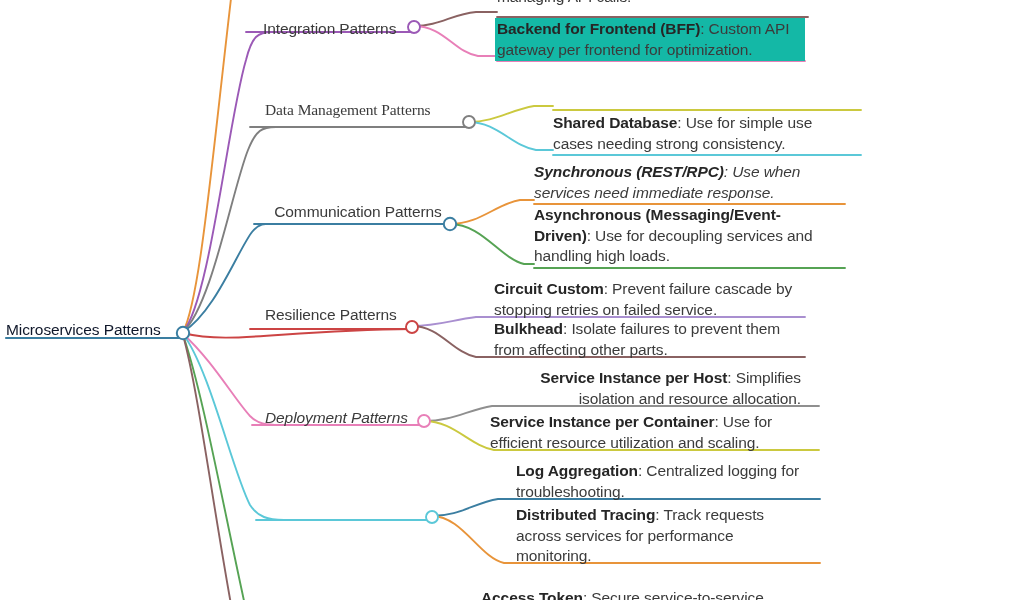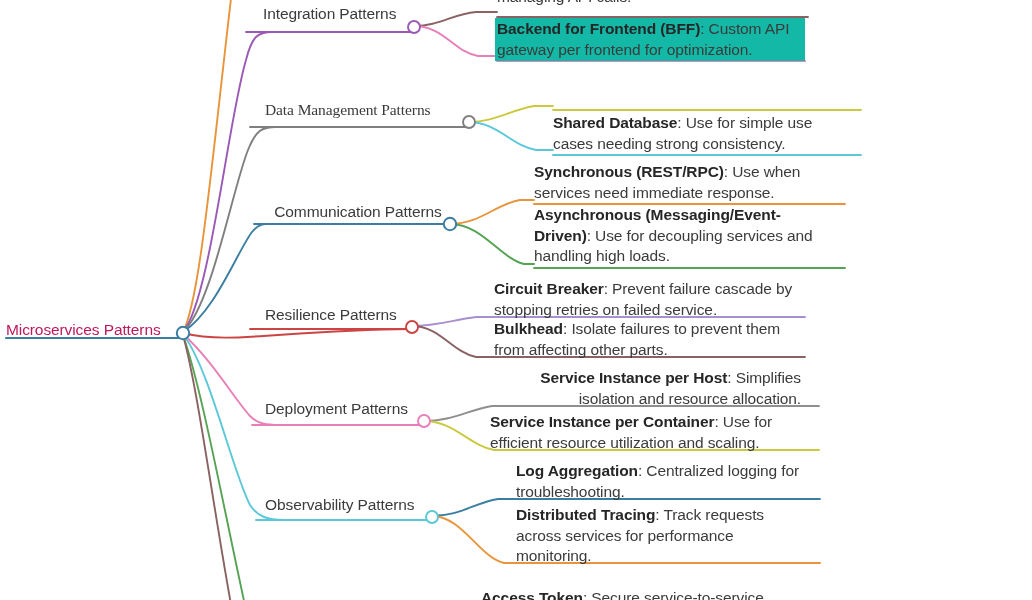--- a/index.html
+++ b/index.html
@@ -38,21 +38,21 @@
     color: #3b3b3b;
     white-space: pre-wrap;
     letter-spacing: -0.1px;
   }
   .node-text b {
     font-weight: bold;
     color: #262626;
   }
   .root .node-text {
     font-size: 15.5px;
-    color: #be185d;
+    color: #0f172a;
   }
   .branch .node-text {
     font-size: 15.5px;
     color: #3b3b3b;
   }
   .leaf .node-text {
     font-size: 15.5px;
     line-height: 20.5px;
   }
   .node.selected {
@@ -134,62 +134,59 @@
       <circle cx="412" cy="327" r="6" fill="#ffffff" stroke="#cc4444" stroke-width="1.9"></circle>
       <circle cx="424" cy="421" r="6" fill="#ffffff" stroke="#e87fb8" stroke-width="1.9"></circle>
       <circle cx="432" cy="517" r="6" fill="#ffffff" stroke="#5bc8d8" stroke-width="1.9"></circle>
     </g>
   </svg>
 
   <div class="node root" style="left:6px; top:320px; width:176px; text-align:left;">
     <span class="node-text">Microservices Patterns</span>
   </div>
 
-  <div class="node branch" style="left:263px; top:4px; width:152px;">
+  <div class="node branch" style="left:263px; top:19px; width:152px;">
     <span class="node-text">Integration Patterns</span>
   </div>
   <div class="node branch" style="left:265px; top:100px; width:206px;font-family:Liberation Serif, serif;">
     <span class="node-text">Data Management Patterns</span>
   </div>
   <div class="node branch" style="left:265px; top:202px; width:186px;text-align:center;">
     <span class="node-text">Communication Patterns</span>
   </div>
   <div class="node branch" style="left:265px; top:305px; width:148px;">
     <span class="node-text">Resilience Patterns</span>
   </div>
-  <div class="node branch" style="left:265px; top:399px; width:160px;">
+  <div class="node branch" style="left:265px; top:408px; width:160px;font-style:italic;">
     <span class="node-text">Deployment Patterns</span>
-  </div>
-  <div class="node branch" style="left:265px; top:495px; width:168px;">
-    <span class="node-text">Observability Patterns</span>
   </div>
 
   <div class="node leaf" style="left:497px; top:-13px; width:316px;">
     <span class="node-text">managing API calls.</span>
   </div>
 
   <div class="node leaf selected" style="left:495px; top:18px; width:310px; padding:1px 2px;">
     <span class="node-text"><b>Backend for Frontend (BFF)</b>: Custom API gateway per frontend for optimization.</span>
   </div>
 
 
   <div class="node leaf" style="left:553px; top:113px; width:292px;">
     <span class="node-text"><b>Shared Database</b>: Use for simple use cases needing strong consistency.</span>
   </div>
 
-  <div class="node leaf" style="left:534px; top:162px; width:292px;">
+  <div class="node leaf" style="left:534px; top:162px; width:292px;font-style:italic;">
     <span class="node-text"><b>Synchronous (REST/RPC)</b>: Use when services need immediate response.</span>
   </div>
 
   <div class="node leaf" style="left:534px; top:205px; width:300px;">
     <span class="node-text"><b>Asynchronous (Messaging/Event-Driven)</b>: Use for decoupling services and handling high loads.</span>
   </div>
 
   <div class="node leaf" style="left:494px; top:279px; width:302px;">
-    <span class="node-text"><b>Circuit Breaker</b>: Prevent failure cascade by stopping retries on failed service.</span>
+    <span class="node-text"><b>Circuit Custom</b>: Prevent failure cascade by stopping retries on failed service.</span>
   </div>
 
   <div class="node leaf" style="left:494px; top:319px; width:308px;">
     <span class="node-text"><b>Bulkhead</b>: Isolate failures to prevent them from affecting other parts.</span>
   </div>
 
   <div class="node leaf" style="left:509px; top:368px; width:292px;text-align:right;">
     <span class="node-text"><b>Service Instance per Host</b>: Simplifies isolation and resource allocation.</span>
   </div>
 

